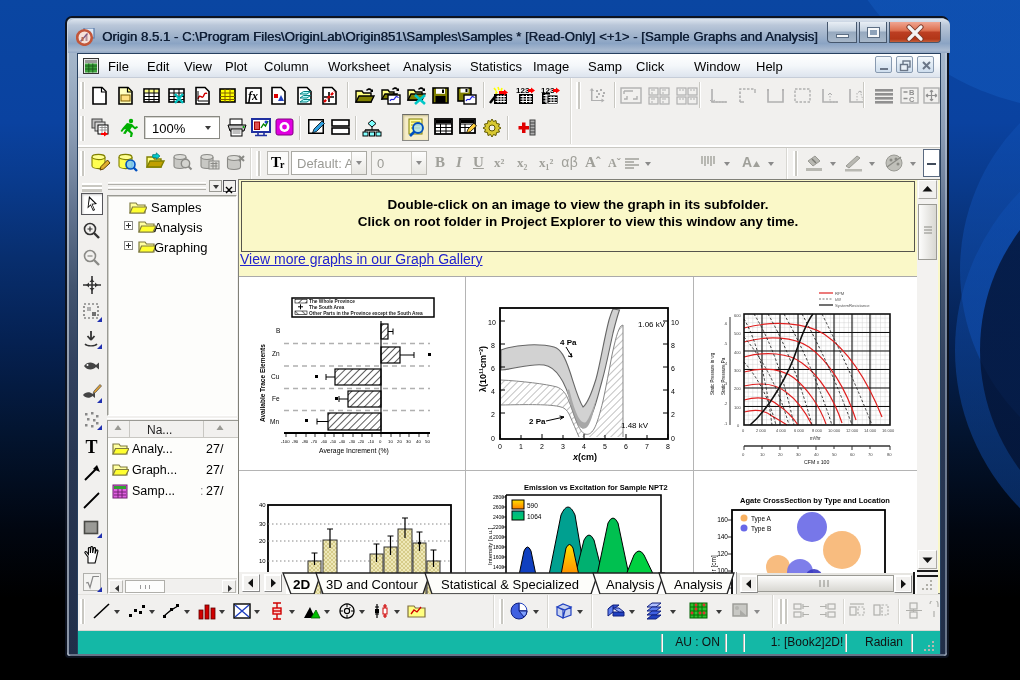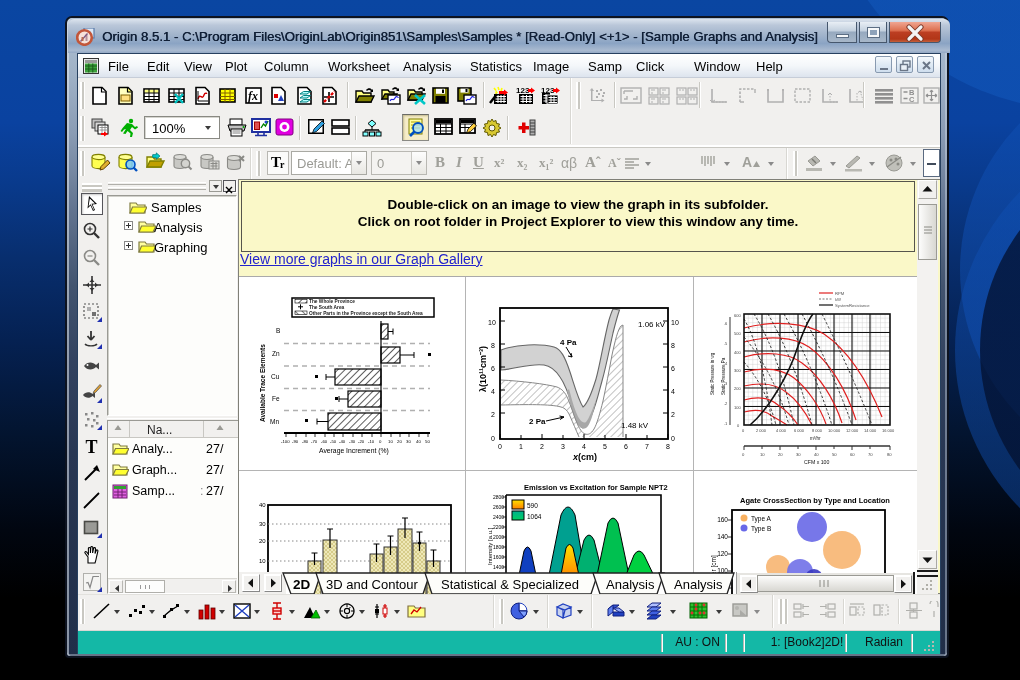--- a/index.html
+++ b/index.html
@@ -548,21 +548,21 @@
              <div style="position:absolute;right:0px;top:0px;width:15px;height:22px;background:linear-gradient(180deg,#fdfdfd,#e8e7e2);border-left:1px solid #c9c8c3;">
                 <div class="darr garr" style="left:4px;top:9px;"></div>
               </div>
           </div>
           <div class="gl" style="left:357px;top:100px;font-size:15px;font-weight:bold;font-family:'Liberation Serif';">B</div>
           <div class="gl" style="left:378px;top:100px;font-size:15px;font-weight:bold;font-style:italic;font-family:'Liberation Serif';">I</div>
           <div class="gl" style="left:395px;top:100px;font-size:15px;font-weight:bold;text-decoration:underline;font-family:'Liberation Serif';">U</div>
           <div class="gl" style="left:416px;top:101px;font-size:13px;font-weight:bold;font-family:'Liberation Serif';">x²</div>
           <div class="gl" style="left:439px;top:101px;font-size:13px;font-weight:bold;font-family:'Liberation Serif';">x₂</div>
           <div class="gl" style="left:461px;top:101px;font-size:13px;font-weight:bold;font-family:'Liberation Serif';">x₁²</div>
-          <div class="gl" style="left:483px;top:101px;font-size:14px;font-family:Liberation Sans, sans-serif;">αβ</div>
+          <div class="gl" style="left:483px;top:101px;font-size:14px;font-family:Liberation Mono, monospace;">αβ</div>
           <div class="gl" style="left:507px;top:100px;font-size:15px;font-weight:bold;font-family:'Liberation Serif';">Aˆ</div>
           <div class="gl" style="left:530px;top:102px;font-size:12px;font-weight:bold;font-family:'Liberation Serif';">Aˇ</div>
           <div style="position:absolute;left:546px;top:103px;"><svg width="18" height="14">
                 <path d="M1 2 h14 M1 5 h9 M1 8 h14 M1 11 h9" stroke="#a0a09a" stroke-width="1.6"></path>
               </svg></div>
           <div class="darr garr" style="left:567px;top:108px;"></div>
           <div style="position:absolute;left:623px;top:101px;"><svg width="16" height="16">
                 <path d="M1 1 v8 M4 1 v10 M7 1 v8 M10 1 v10 M13 1 v8" stroke="#a0a09a" stroke-width="1.4"></path>
               </svg></div>
           <div class="darr garr" style="left:646px;top:108px;"></div>

